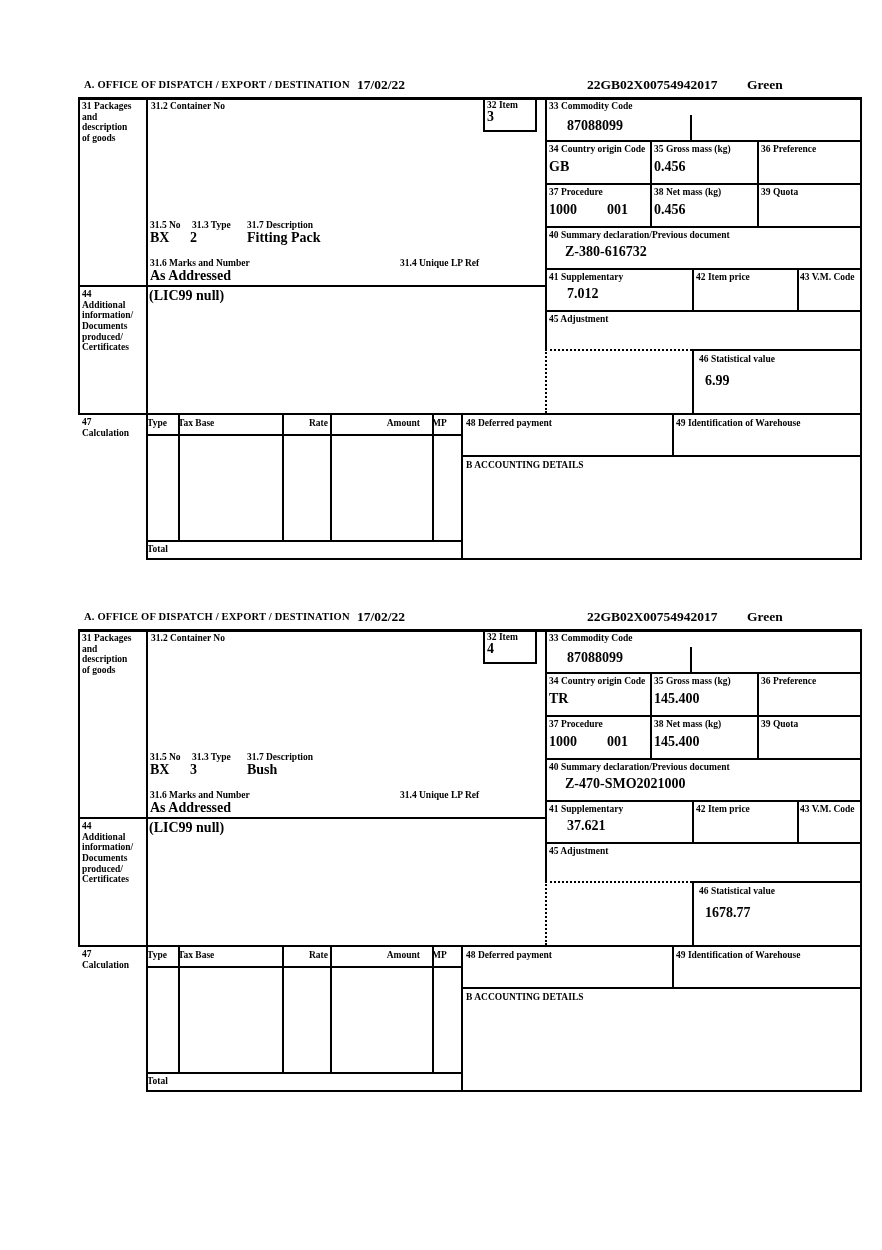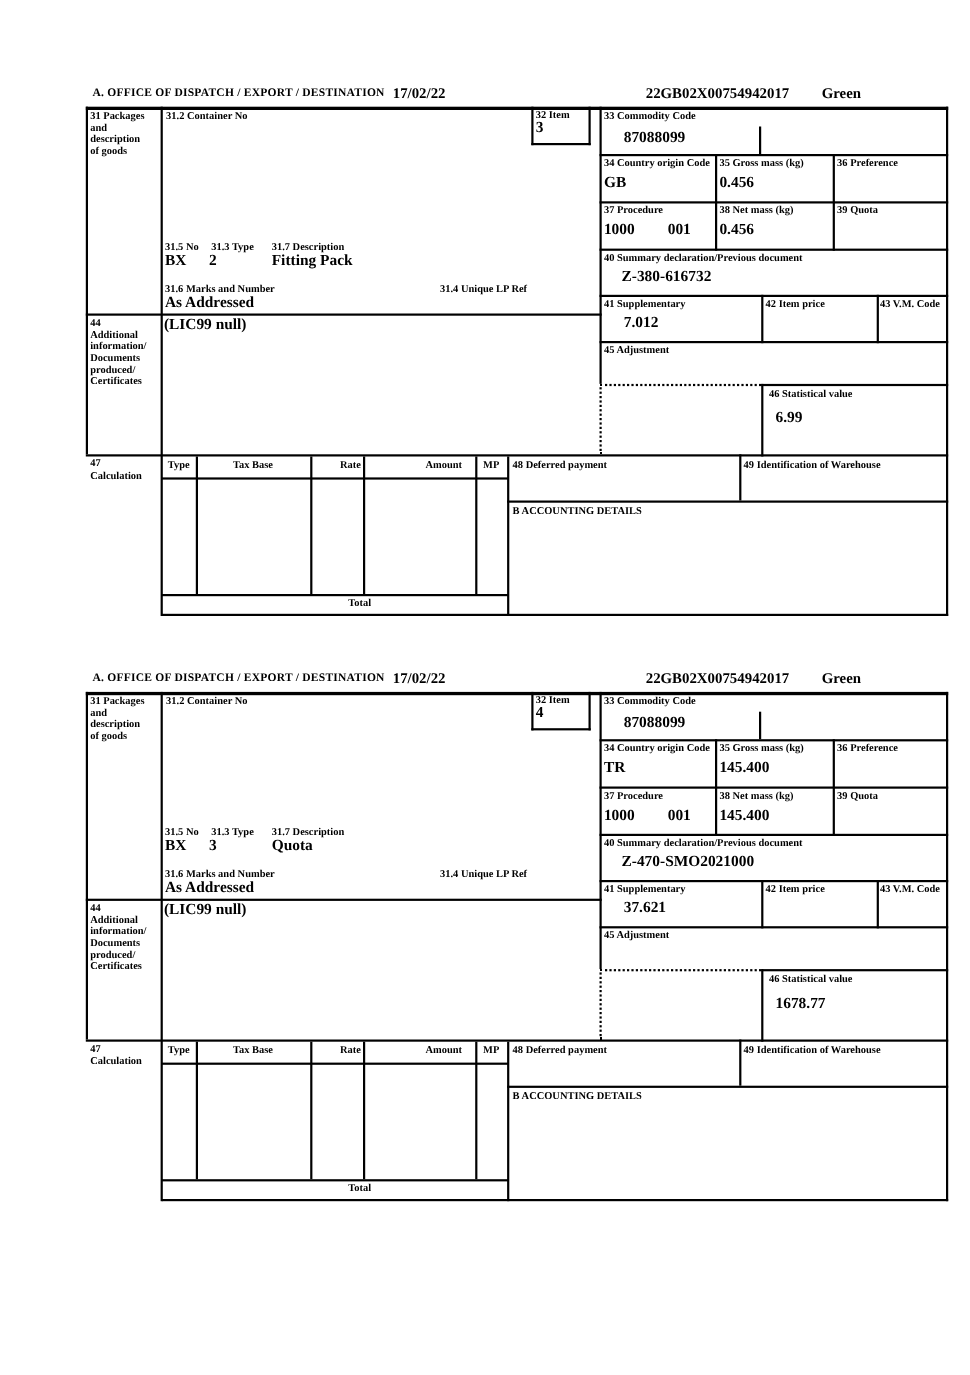--- a/index.html
+++ b/index.html
@@ -16,21 +16,21 @@
   .hdr-title{font-size:10.5px;letter-spacing:.2px;}
   .hdr-val{font-size:13.5px;}
   
   .hl,.vl,.hd,.vd{position:absolute;background:transparent;}
   .hl{border-top:2px solid #000;}
   .hl3{position:absolute;border-top:3px solid #000;}
   .vl{border-left:2px solid #000;}
   .hd{border-top:2px dotted #000;}
   .vd{border-left:2px dotted #000;}
   .itembox{position:absolute;border-left:2px solid #000;border-right:2px solid #000;border-bottom:2px solid #000;}
-  .ctr{text-align:center;}
+  .ctr{text-align:left;}
   .rgt{text-align:right;}
 </style>
 </head>
 <body>
 
 <div id="page">
 
   <section class="form" style="top: 70px;">
 
     <div class="abs hdr-title" style="left:84px;top:9px;">A.  OFFICE OF DISPATCH / EXPORT / DESTINATION</div>
@@ -207,21 +207,21 @@
 
     <div class="abs lbl" style="left:151px;top:31px;">31.2 Container No</div>
     <div class="abs lbl" style="left:487px;top:30px;">32 Item</div>
     <div class="abs val" style="left:487px;top:39px;">4</div>
 
     <div class="abs lbl" style="left:150px;top:150px;">31.5 No</div>
     <div class="abs lbl" style="left:192px;top:150px;">31.3 Type</div>
     <div class="abs lbl" style="left:247px;top:150px;">31.7 Description</div>
     <div class="abs val" style="left:150px;top:160px;">BX</div>
     <div class="abs val" style="left:190px;top:160px;">3</div>
-    <div class="abs val" style="left:247px;top:160px;">Quota</div>
+    <div class="abs val" style="left:247px;top:160px;">Bush</div>
 
     <div class="abs lbl" style="left:150px;top:188px;">31.6 Marks and Number</div>
     <div class="abs lbl" style="left:400px;top:188px;">31.4 Unique LP Ref</div>
     <div class="abs val" style="left:150px;top:198px;">As Addressed</div>
 
     <div class="abs val" style="left:149px;top:218px;">(LIC99 null)</div>
 
     <div class="abs lbl" style="left:549px;top:31px;">33 Commodity Code</div>
     <div class="abs val" style="left:567px;top:48px;">87088099</div>
 

